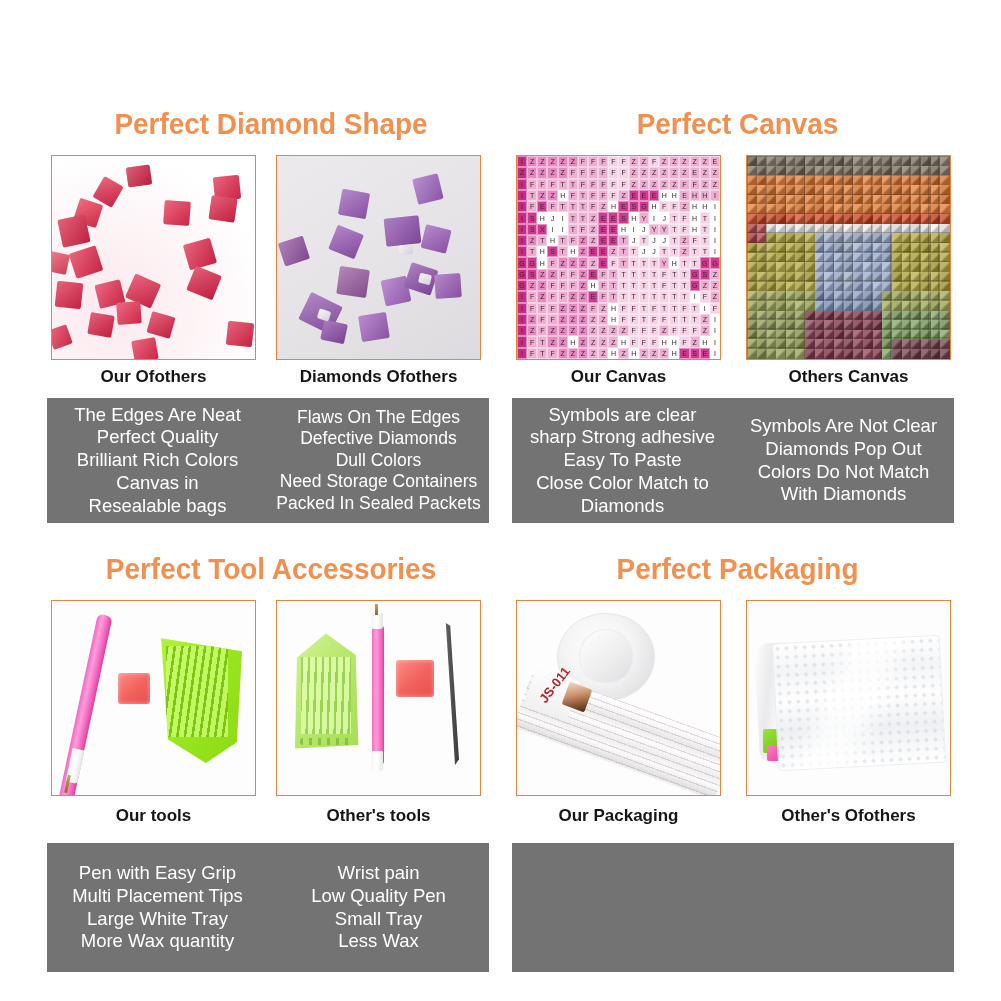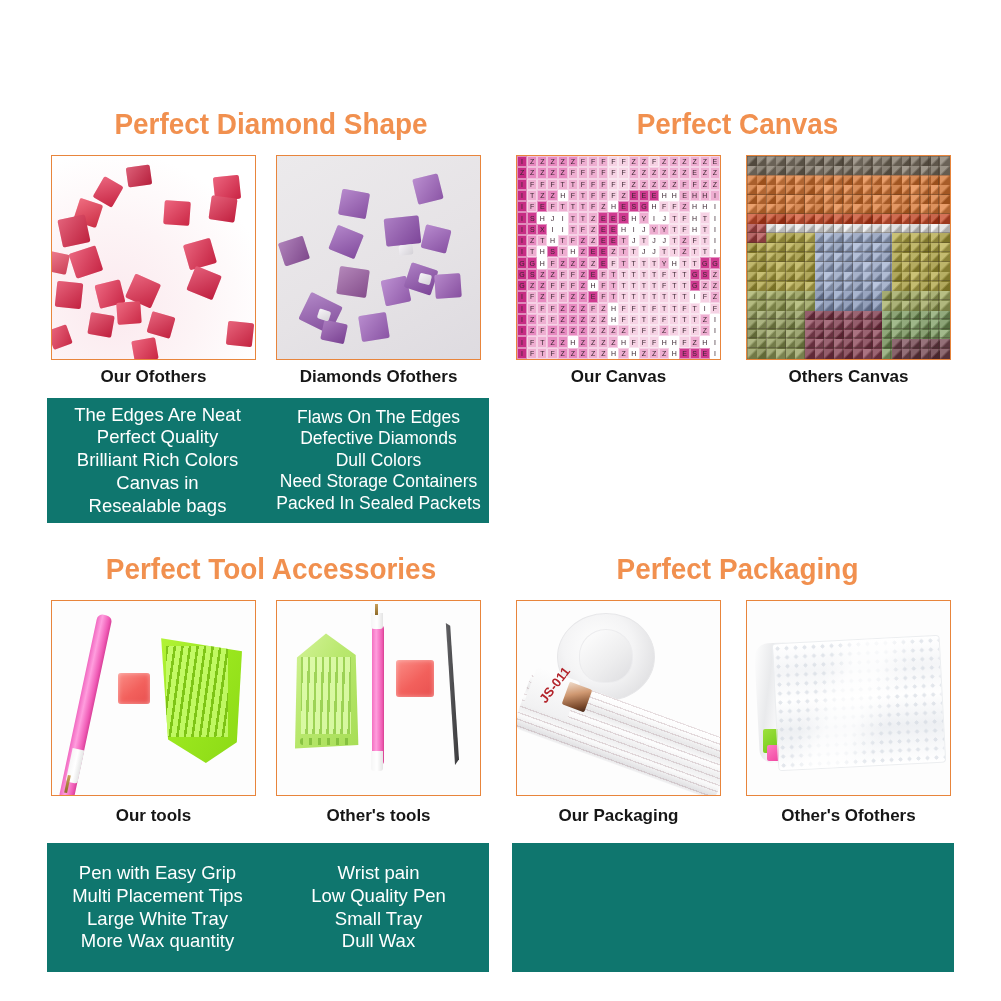--- a/index.html
+++ b/index.html
@@ -53,21 +53,21 @@
     text-align: center;
     color: #161616;
     font-size: 17px;
     font-weight: 700;
     white-space: nowrap;
   }
 
   
   .textblock {
     position: absolute;
-    background: #0f766e;
+    background: #737373;
     display: flex;
     flex-direction: row;
   }
   .tb-col {
     flex: 1 1 50%;
     display: flex; flex-direction: column;
     align-items: center; justify-content: center;
     padding: 2px 4px;
   }
   .tb-col p {
@@ -1148,20 +1148,35 @@
     </div>
     <div class="tb-col narrow">
       <p>Flaws On The Edges</p>
       <p>Defective Diamonds</p>
       <p>Dull Colors</p>
       <p>Need Storage Containers</p>
       <p>Packed In Sealed Packets</p>
     </div>
   </div>
 
+  <div class="textblock" style="left:512px; top:398px; width:442px; height:125px;">
+    <div class="tb-col">
+      <p>Symbols are clear</p>
+      <p>sharp Strong adhesive</p>
+      <p>Easy To Paste</p>
+      <p>Close Color Match to</p>
+      <p>Diamonds</p>
+    </div>
+    <div class="tb-col">
+      <p>Symbols Are Not Clear</p>
+      <p>Diamonds Pop Out</p>
+      <p>Colors Do Not Match</p>
+      <p>With Diamonds</p>
+    </div>
+  </div>
 
   <div class="panel" style="left:51px; top:600px; width:205px; height:196px;">
     <div class="panel-inner">
       <div class="toolbg"></div>
       <div class="pen1" style="left:26px; top:12px;"></div>
       <div class="pen1tip" style="left:17px; top:148px;"></div>
       <div class="pen1needle" style="left:14px; top:174px;"></div>
       <div class="wax1" style="left:66px; top:72px; width:32px; height:31px;"></div>
       <div class="tray1" style="left:104px; top:32px; width:86px; height:130px;">
         <div class="grooves"></div>
@@ -1222,20 +1237,20 @@
     <div class="tb-col">
       <p>Pen with Easy Grip</p>
       <p>Multi Placement Tips</p>
       <p>Large White Tray</p>
       <p>More Wax quantity</p>
     </div>
     <div class="tb-col">
       <p>Wrist pain</p>
       <p>Low Quality Pen</p>
       <p>Small Tray</p>
-      <p>Dull Wax</p>
+      <p>Less Wax</p>
     </div>
   </div>
 
   <div class="textblock" style="left:512px; top:843px; width:442px; height:129px;">
   </div>
 
 </div>
 
 </body></html>

